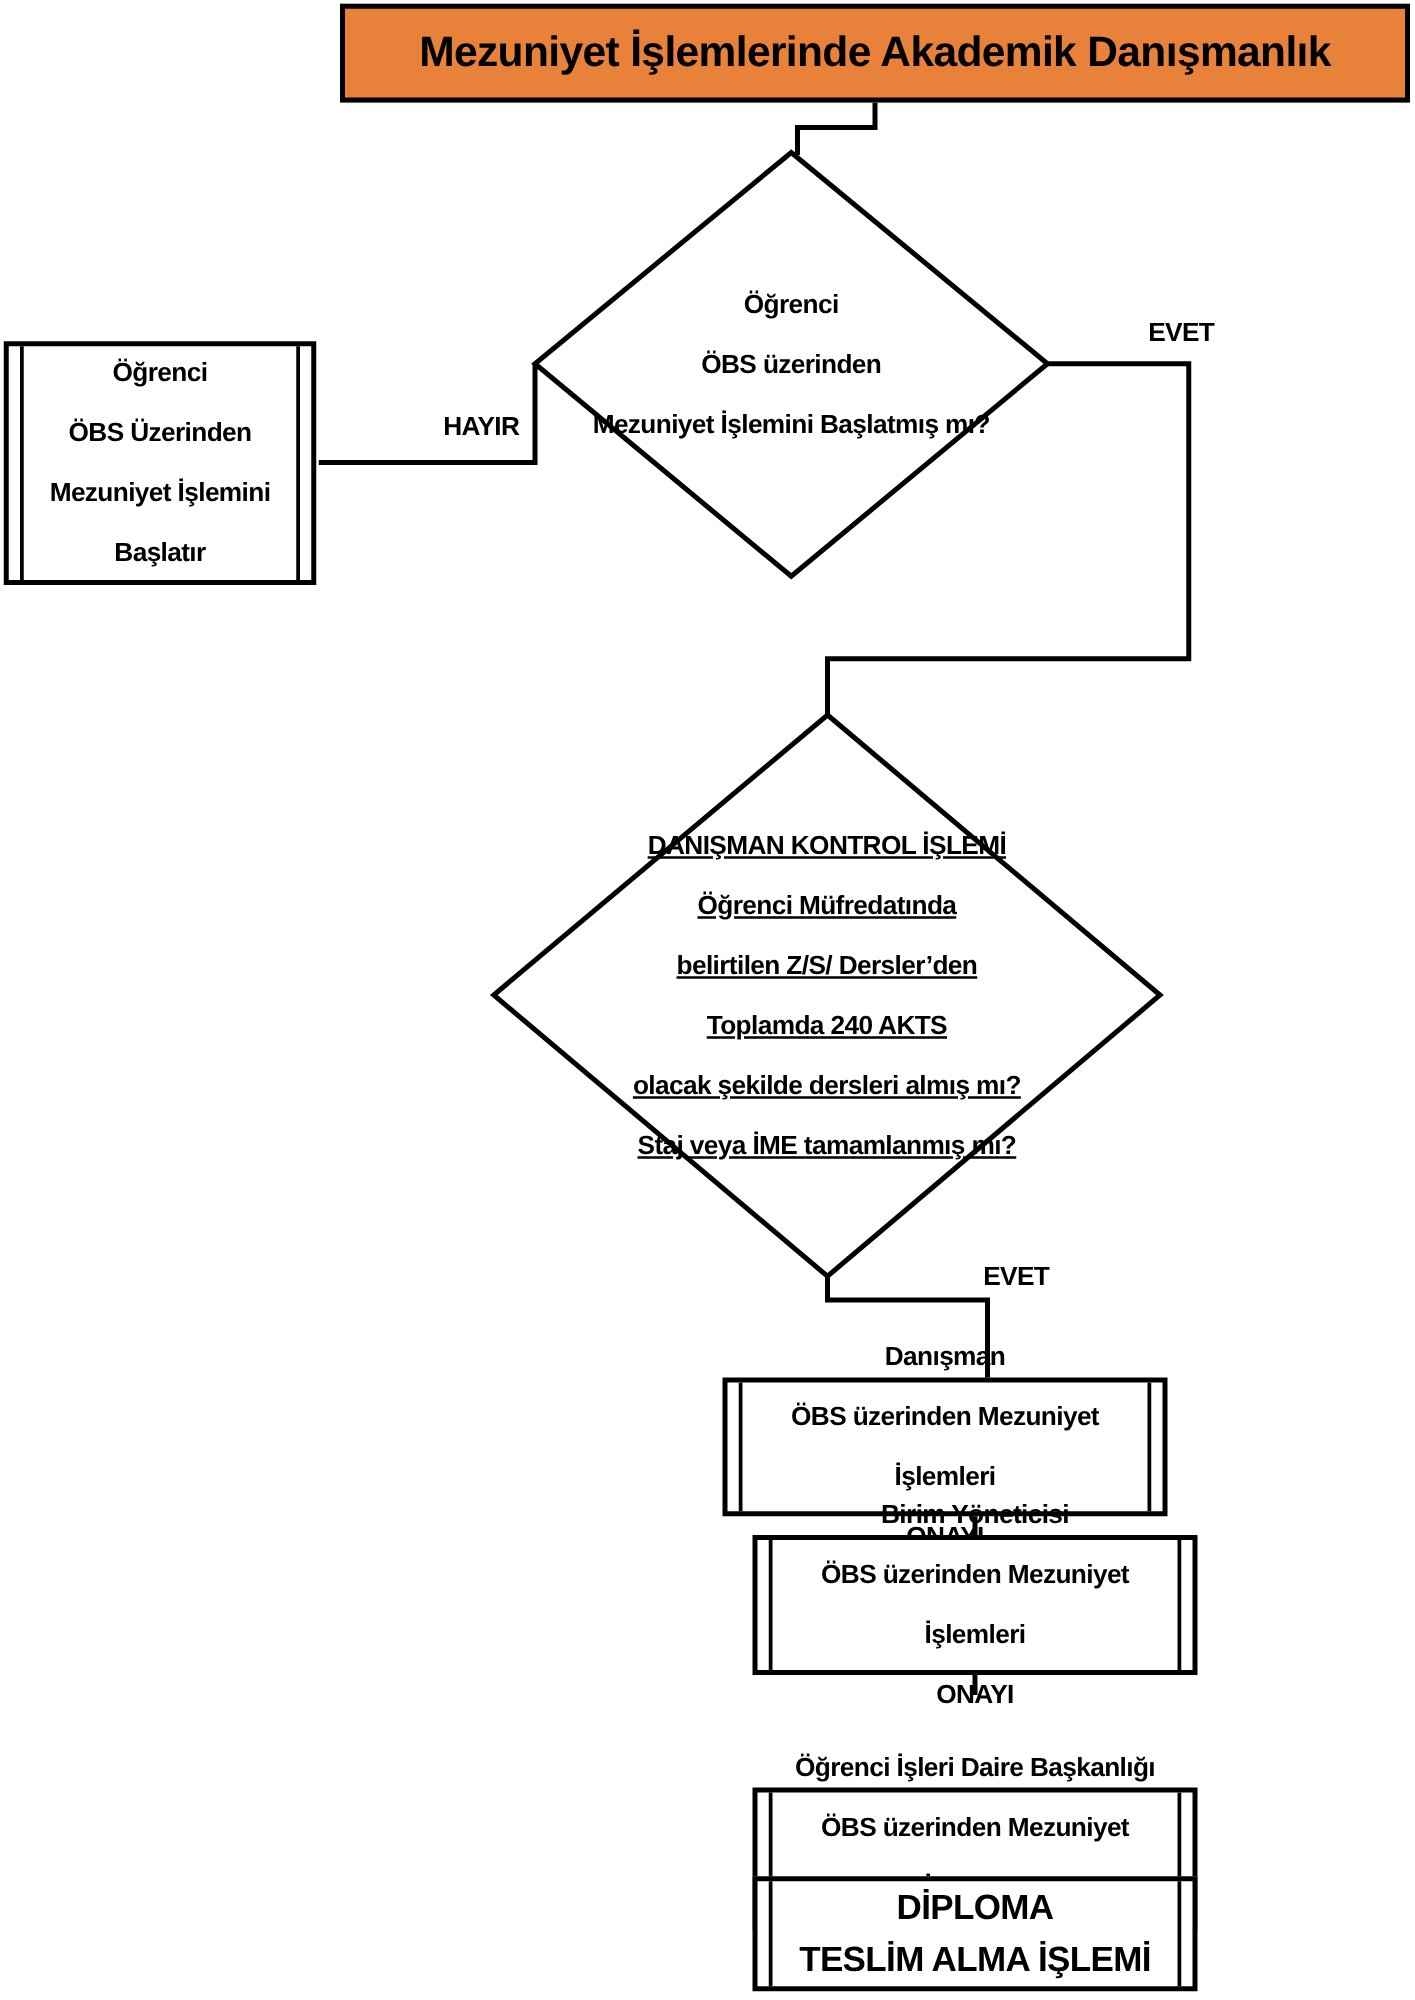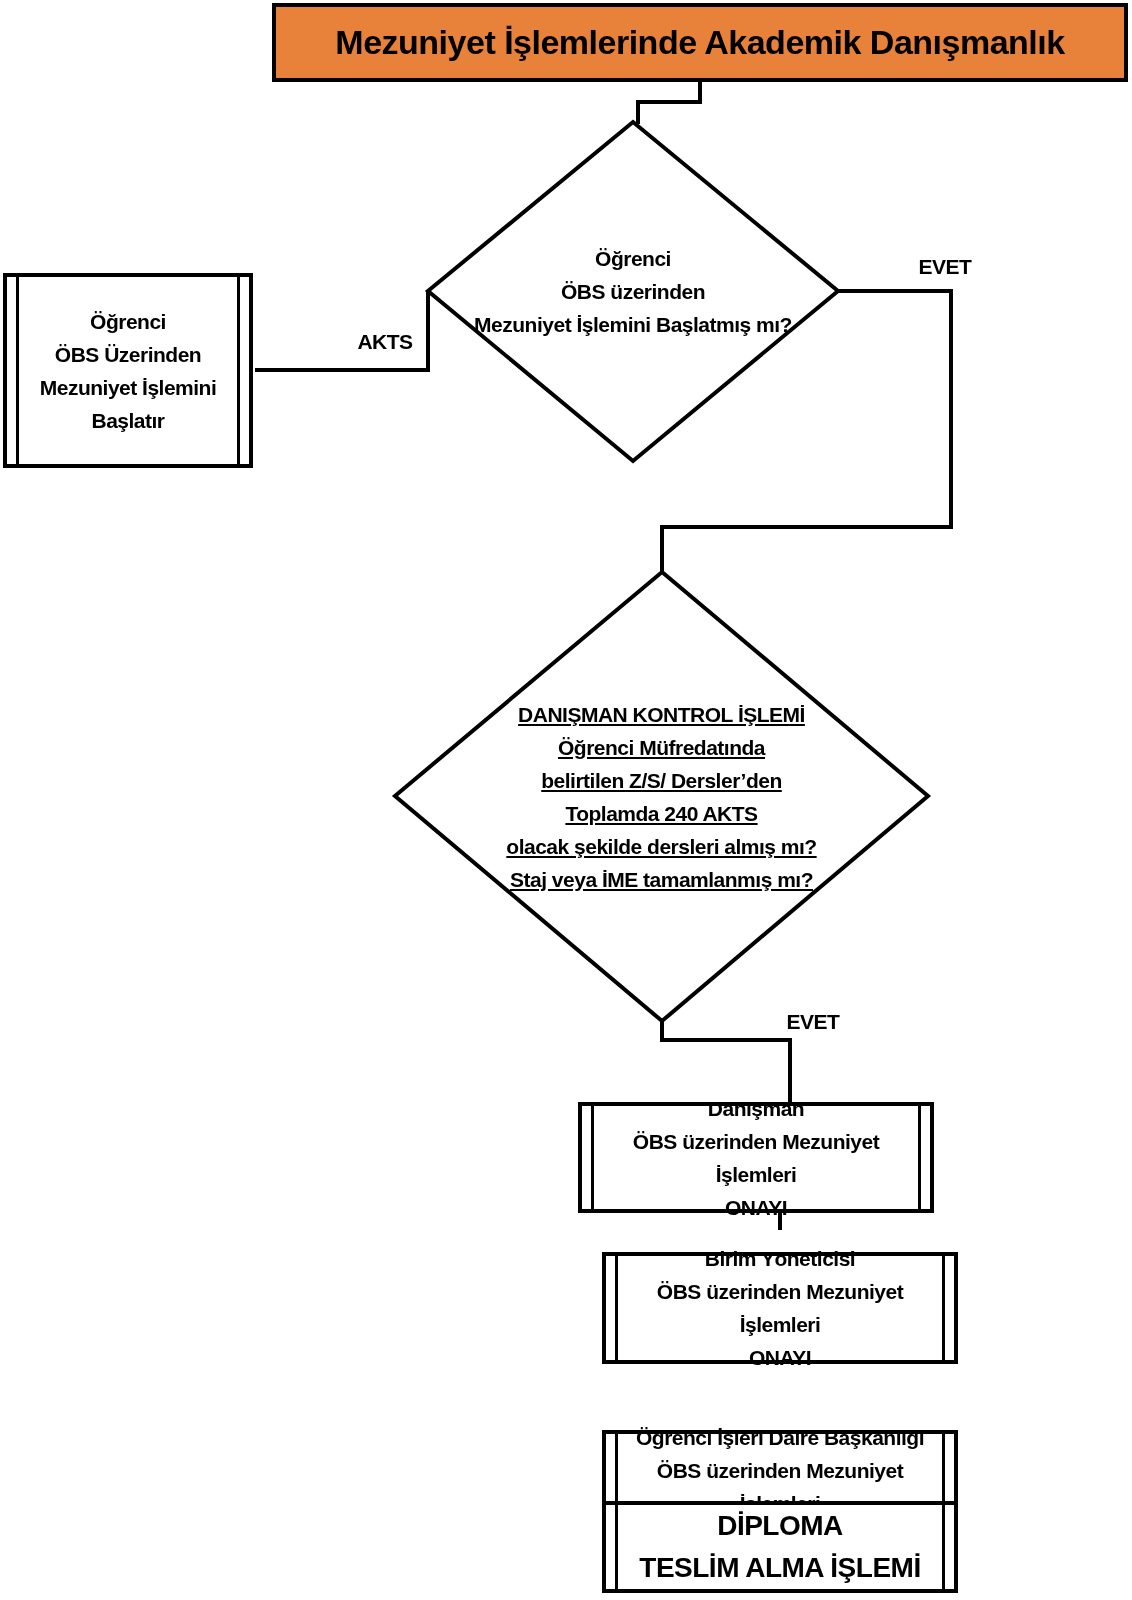--- a/index.html
+++ b/index.html
@@ -11,21 +11,21 @@
     font-weight:bold;
     color:#000;
     overflow:hidden;
   }
   #shape-layer{position:absolute;left:0;top:0;width:1132px;height:1600px;}
   .node-text{
     position:absolute;
     display:flex;align-items:center;justify-content:center;
     text-align:center;
     white-space:pre-line;
-    font-size:21px;line-height:33px;letter-spacing:-0.5px;
+    font-size:21px;line-height:48px;letter-spacing:-0.5px;
   }
   .title-bar{
     position:absolute;left:272px;top:3px;width:856px;height:79px;
     background:var(--title-bg,#E8813A);
     border:4px solid #000;
     box-sizing:border-box;
     display:flex;align-items:center;justify-content:center;
     font-size:34px;letter-spacing:-0.5px;
     text-align:center;
   }
@@ -86,33 +86,33 @@
 ÖBS üzerinden
 Mezuniyet İşlemini Başlatmış mı?</div>
 
   <div class="node-text" style="left:395px;top:572px;width:533px;height:449px;text-decoration:underline;">DANIŞMAN KONTROL İŞLEMİ
 Öğrenci Müfredatında
 belirtilen Z/S/ Dersler’den
 Toplamda 240 AKTS
 olacak şekilde dersleri almış mı?
 Staj veya İME tamamlanmış mı?</div>
 
-  <div class="edge-label" style="left:338px;top:342px;">AKTS</div>
+  <div class="edge-label" style="left:338px;top:342px;">HAYIR</div>
   <div class="edge-label" style="left:898px;top:267px;">EVET</div>
   <div class="edge-label" style="left:766px;top:1022px;">EVET</div>
 
   <div class="pbox" style="left:578px;top:1102px;width:356px;height:111px;">
     <div class="dline l"></div>
     <div class="dline r"></div>
     <div class="node-text">Danışman
 ÖBS üzerinden Mezuniyet İşlemleri
 ONAYI</div>
   </div>
 
-  <div class="pbox" style="left:602px;top:1228px;width:356px;height:112px;margin-top:24px;">
+  <div class="pbox" style="left:602px;top:1228px;width:356px;height:112px;">
     <div class="dline l"></div>
     <div class="dline r"></div>
     <div class="node-text">Birim Yöneticisi
 ÖBS üzerinden Mezuniyet İşlemleri
 ONAYI</div>
   </div>
 
   <div class="pbox" style="left:602px;top:1430px;width:356px;height:114px;">
     <div class="dline l"></div>
     <div class="dline r"></div>

